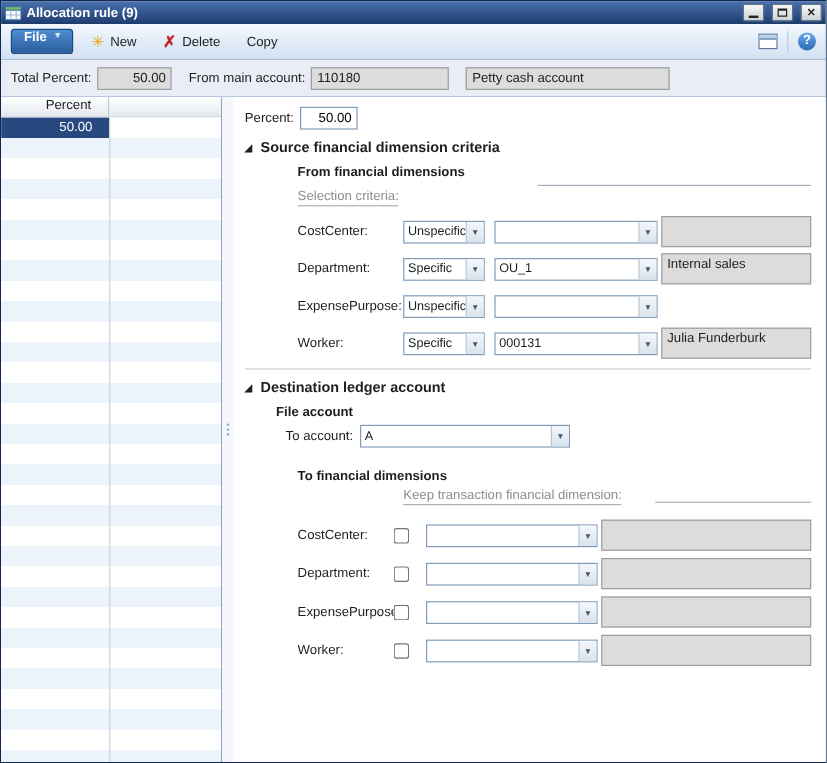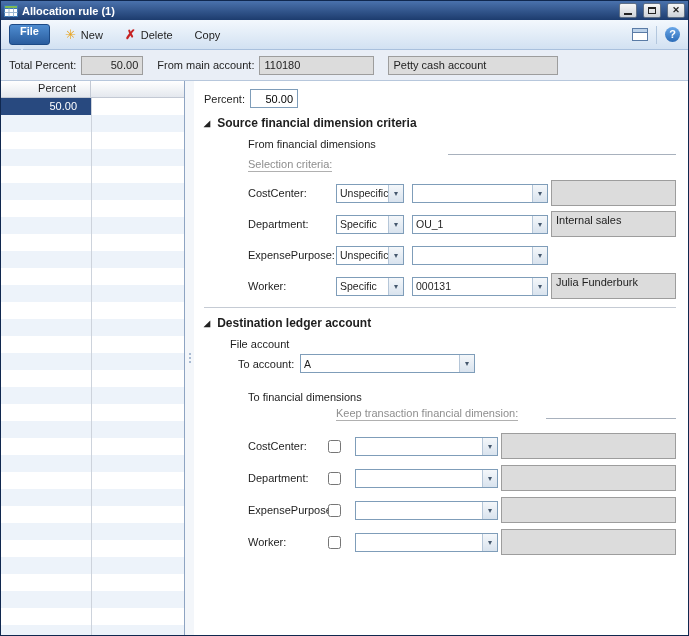--- a/index.html
+++ b/index.html
@@ -45,21 +45,20 @@
     display: flex; align-items: center;
     padding: 0 8px; gap: 8px;
   }
   .file-btn {
     background: linear-gradient(#4e8cd0, #2a5d9e);
     color: #fff; font-weight: bold;
     border: 1px solid #1c4a86; border-radius: 3px;
     height: 21px; padding: 0 10px;
     display: flex; align-items: flex-start; gap: 7px;
     cursor: default;
-    flex-direction: column;
   }
   .file-arrow { font-size: 8px; color: #dbe8f7; }
   .tb-btn {
     display: flex; align-items: center; gap: 5px;
     padding: 3px 7px; border-radius: 2px; cursor: default;
   }
   .icon-new { color: #e8a31d; font-size: 13px; line-height: 11px; }
   .icon-delete { color: #c62222; font-weight: bold; font-size: 13px; line-height: 11px; }
   .tb-spacer { flex: 1; }
   .layout-icon {
@@ -130,21 +129,21 @@
     width: 48px; height: 19px; border: 1px solid #7f9db9;
     padding: 0 4px; text-align: right;
     font-family: "Liberation Sans", sans-serif; font-size: 11px;
   }
   .section-header {
     display: flex; align-items: center; gap: 7px;
     font-weight: bold; font-size: 12px; margin: 4px 0 8px 0; cursor: default;
   }
   .tri { font-size: 8px; color: #222; }
   .sec-content { padding-left: 44px; }
-  .bold-label { font-weight: normal; margin: 2px 0 4px 0; }
+  .bold-label { font-weight: bold; margin: 2px 0 4px 0; }
 
   .top-line { height: 1px; background: #a8b1bd; margin: 3px 0 3px 200px; }
   .criteria-label-row { margin-bottom: 10px; }
   .grey-underline { color: #8e8e8e; border-bottom: 1px solid #b0b0b0; padding-bottom: 1px; white-space: nowrap; }
 
   .dim-row { display: flex; align-items: center; margin-bottom: 5px; }
   .dim-label { width: 88px; white-space: nowrap; overflow: hidden; }
   .combo { height: 19px; border: 1px solid #7f9db9; background: #fff; display: flex; align-items: center; cursor: default; }
   .combo .val { flex: 1; padding: 0 3px; white-space: nowrap; overflow: hidden; font-size: 10.5px; }
   .combo .arrow {
@@ -200,21 +199,21 @@
   <div class="titlebar">
     <span class="app-icon">
       <svg width="14" height="14" viewBox="0 0 14 14" aria-hidden="true">
         <rect x="0.5" y="1.5" width="13" height="11" fill="#ffffff" stroke="#3c78b4"></rect>
         <rect x="0.5" y="1.5" width="13" height="3" fill="#7db954" stroke="#3c78b4"></rect>
         <line x1="5" y1="4.5" x2="5" y2="12.5" stroke="#9db8d2"></line>
         <line x1="9.5" y1="4.5" x2="9.5" y2="12.5" stroke="#9db8d2"></line>
         <line x1="0.5" y1="8.5" x2="13.5" y2="8.5" stroke="#9db8d2"></line>
       </svg>
     </span>
-    <span class="title-text">Allocation rule (1)</span>
+    <span class="title-text">Allocation rule (9)</span>
     <span class="win-btn">
         <span class="glyph-min"></span>
       </span>
     <span class="win-btn">
         <span class="glyph-max"></span>
       </span>
     <span class="win-btn">
         <span class="glyph-close">✕</span>
       </span>
   </div>

